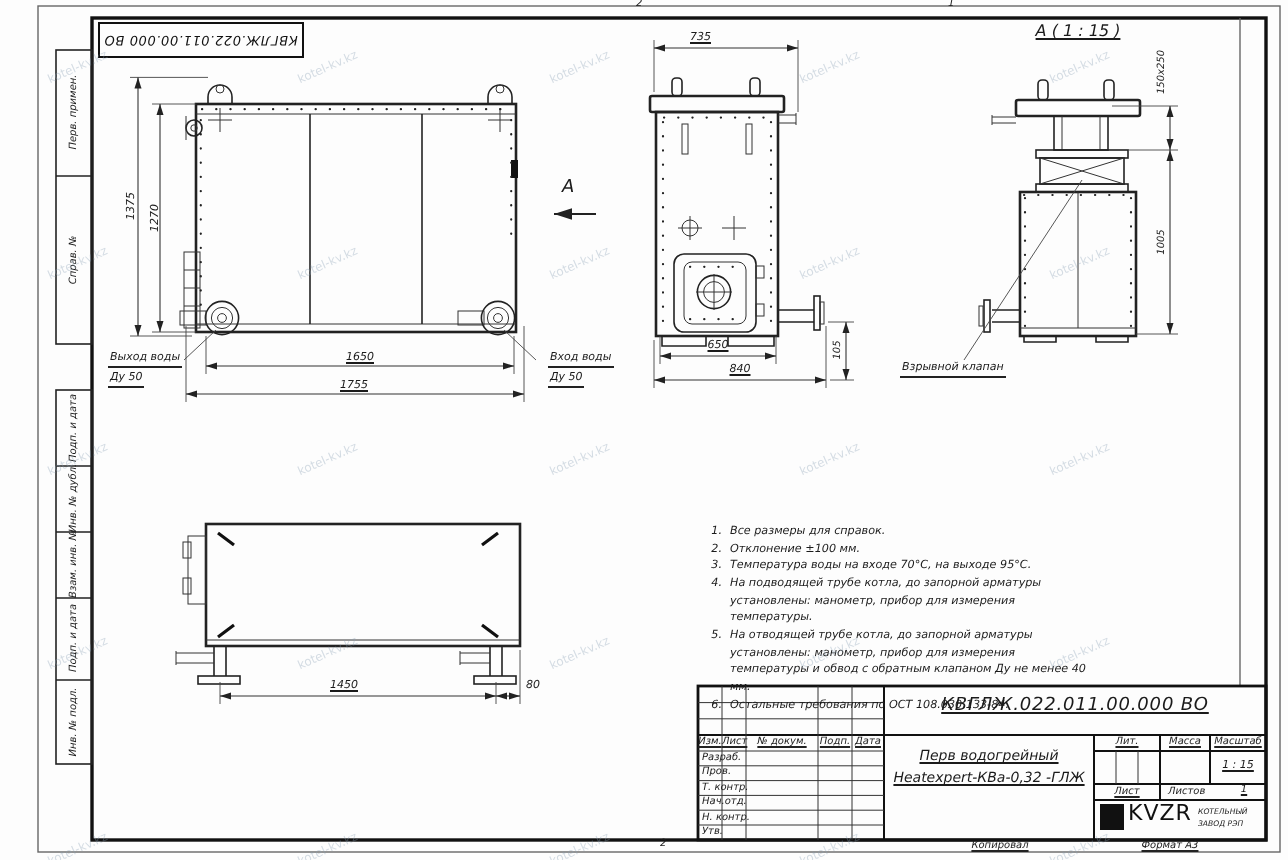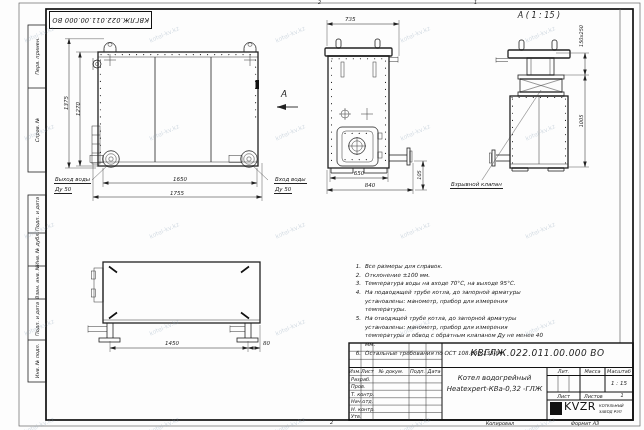--- a/index.html
+++ b/index.html
@@ -17,21 +17,21 @@
   .f{fill:#111;stroke:none}
   .thin{stroke:#666;stroke-width:.7;fill:none}
   .frame{stroke:#111;stroke-width:1.7;fill:none}
   .frame2{stroke:#111;stroke-width:1.4;fill:none}
   .t2{stroke:#222;stroke-width:.8;fill:none}
   .tb{stroke:#111;stroke-width:1;fill:none}
   .tbt{stroke:#333;stroke-width:.5;fill:none}
   .sl{stroke:#111;stroke-width:1.6;fill:none}
   
   .L{position:absolute;white-space:nowrap;font-style:italic;color:#1b1b1b;font-size:5.5px;line-height:1.1;}
-  .C{text-align:center;}
+  .C{text-align:center;text-decoration:underline;}
   .V{position:absolute;white-space:nowrap;font-style:italic;color:#1b1b1b;font-size:5.5px;
      transform:translate(-50%,-50%) rotate(-90deg);}
   .U{border-bottom:.6px solid #222;padding:0 1px .5px 1px;}
   .f5{font-size:5px}.f45{font-size:5px;color:#222}.f9{font-size:9px}.f8{font-size:8px}.f7{font-size:7px}
   .stampbox{position:absolute;left:49px;top:11px;width:101px;height:16px;border:1.1px solid #111;
             display:flex;align-items:center;justify-content:center;}
   .stampbox span{transform:rotate(180deg);font-style:italic;font-size:6.5px;color:#111;letter-spacing:.3px;}
   .notes{position:absolute;left:352px;top:262px;width:194px;font-style:italic;font-size:5.6px;
          line-height:1.55;color:#1b1b1b;}
   .note{display:flex;gap:4px;}
@@ -264,21 +264,21 @@
   <span class="L C f45" style="left:361px;top:369px;width:12px;">Лист</span>
   <span class="L C f45" style="left:373px;top:369px;width:36px;">№ докум.</span>
   <span class="L C f45" style="left:409px;top:369px;width:17px;">Подп.</span>
   <span class="L C f45" style="left:426px;top:369px;width:16px;">Дата</span>
   <span class="L f45" style="left:351px;top:377px;">Разраб.</span>
   <span class="L f45" style="left:351px;top:384px;">Пров.</span>
   <span class="L f45" style="left:351px;top:391.5px;">Т. контр.</span>
   <span class="L f45" style="left:351px;top:399px;">Нач.отд.</span>
   <span class="L f45" style="left:351px;top:406.5px;">Н. контр.</span>
   <span class="L f45" style="left:351px;top:413.5px;">Утв.</span>
-  <span class="L C f7" style="left:442px;top:375px;width:105px;">Котел водогрейный</span>
+  <span class="L C f7" style="left:442px;top:375px;width:105px;">Перв водогрейный</span>
   <span class="L C f7" style="left:442px;top:386px;width:105px;">Heatexpert-КВа-0,32 -ГЛЖ</span>
   <span class="L C f45" style="left:547px;top:369px;width:33px;">Лит.</span>
   <span class="L C f45" style="left:580px;top:369px;width:25px;">Масса</span>
   <span class="L C f45" style="left:605px;top:369px;width:28px;">Масштаб</span>
   <span class="L C" style="left:605px;top:380px;width:28px;">1 : 15</span>
   <span class="L C f45" style="left:547px;top:393.5px;width:33px;">Лист</span>
   <span class="L f45" style="left:584px;top:393.5px;">Листов</span>
   <span class="L C f5" style="left:615px;top:393px;width:14px;">1</span>
   <div class="logo-sq"></div>
   <span class="logo-tx">KVZR</span>

